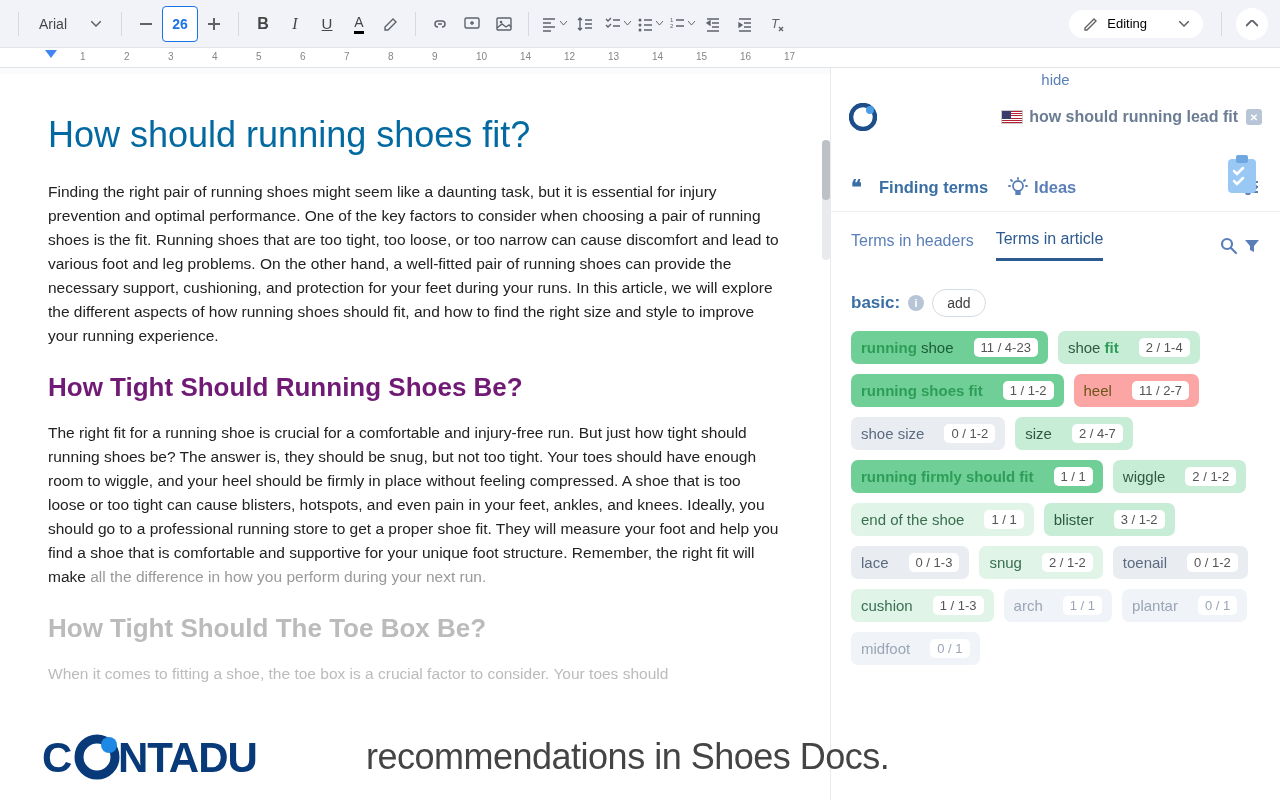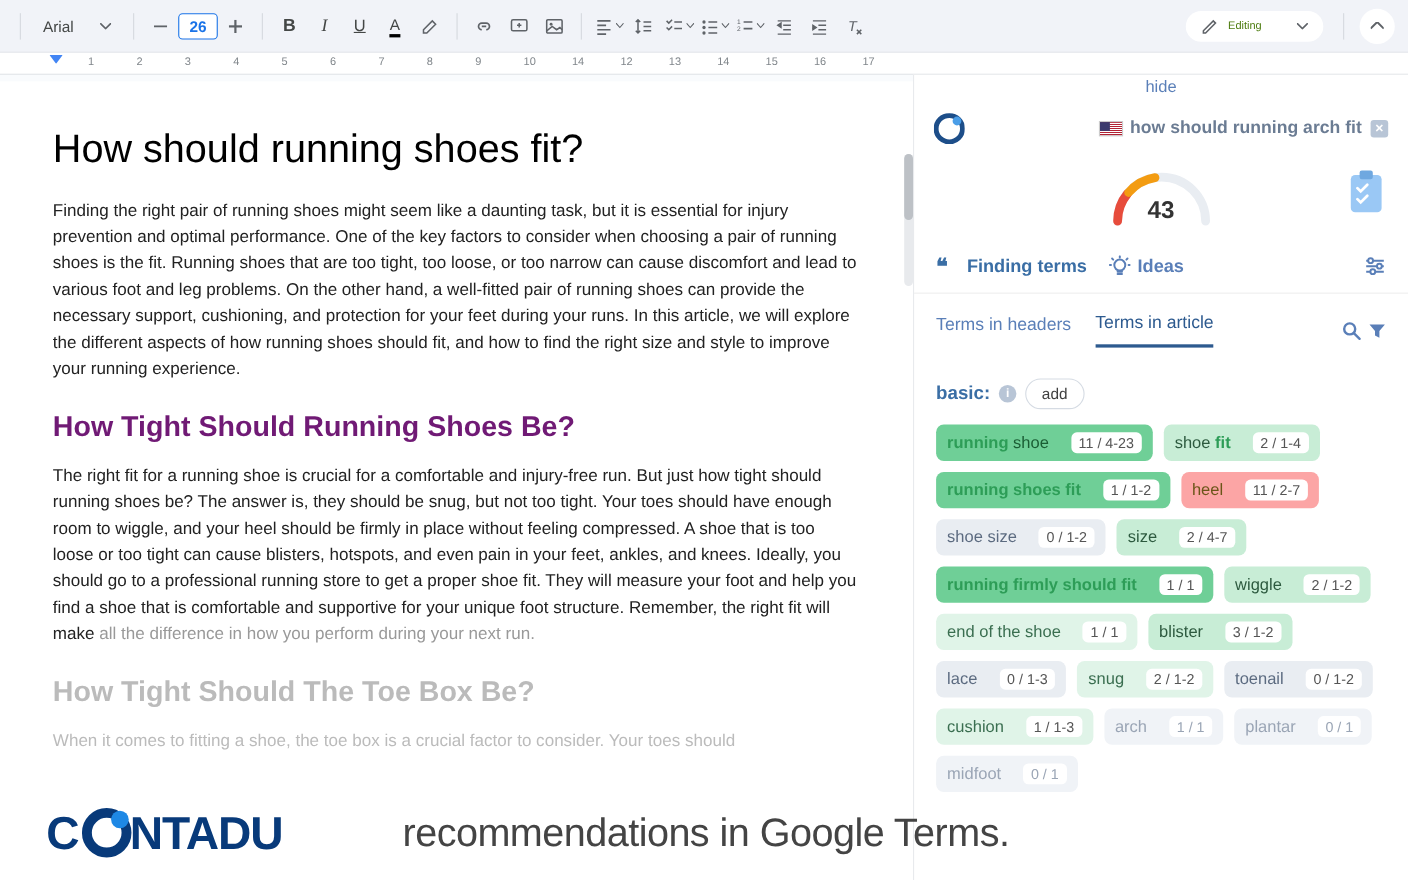--- a/index.html
+++ b/index.html
@@ -3,35 +3,35 @@
 <meta charset="utf-8">
 <style>
   * { box-sizing: border-box; margin: 0; padding: 0; }
   body { font-family: Arial, sans-serif; background: #f9fbfd; width: 1280px; height: 800px; overflow: hidden; position: relative; }
   
   .toolbar { height: 48px; background: #f1f3f8; border-bottom: 1px solid #e0e4e8; display: flex; align-items: center; padding: 0 12px; gap: 4px; }
   .toolbar-sep { width: 1px; height: 24px; background: #d5d9de; margin: 0 6px; }
   .tb-btn { width: 28px; height: 28px; display: flex; align-items: center; justify-content: center; border-radius: 4px; cursor: pointer; color: #444746; }
   .font-select { display: flex; align-items: center; height: 32px; padding: 0 10px; border-radius: 4px; cursor: pointer; gap: 24px; color: #444746; font-size: 14px; }
   .font-size-box { display: flex; align-items: center; gap: 2px; }
-  .font-size-input { width: 36px; height: 24px; border: 1.5px solid #1a73e8; border-radius: 4px; text-align: center; font-size: 14px; color: #1a73e8; background: #fff; font-weight: 600; }
-  .editing-mode { display: flex; align-items: center; gap: 8px; padding: 6px 14px; background: #fff; border-radius: 20px; cursor: pointer; color: #4d7c0f; font-size: 10px; margin-left: auto; }
+  .font-size-input { width: 36px; height: 36px; border: 1.5px solid #1a73e8; border-radius: 4px; text-align: center; font-size: 14px; color: #1a73e8; background: #fff; font-weight: 600; }
+  .editing-mode { display: flex; align-items: center; gap: 8px; padding: 6px 14px; background: #fff; border-radius: 20px; cursor: pointer; color: #000000; font-size: 13px; margin-left: auto; }
   .toolbar-right { display: flex; align-items: center; gap: 8px; margin-left: 8px; }
   .collapse-btn { width: 32px; height: 32px; display: flex; align-items: center; justify-content: center; border-radius: 16px; background: #fff; cursor: pointer; color: #444746; }
 
   .ruler { height: 20px; background: #fff; border-bottom: 1px solid #e0e4e8; position: relative; font-size: 10px; color: #80868b; overflow: hidden; }
   .ruler-mark { position: absolute; top: 3px; }
   .ruler-indent { position: absolute; top: 2px; left: 45px; width: 12px; height: 8px; }
 
   .main { display: flex; height: calc(100% - 68px); position: relative; }
   .doc-area { flex: 1; padding: 40px 48px 40px 48px; background: #fff; overflow-y: auto; margin: 6px 0 0 0; }
   .doc-scrollbar { width: 8px; background: #e8eaed; border-radius: 4px; position: absolute; right: 450px; top: 72px; height: 120px; }
   .doc-scrollbar-thumb { width: 8px; height: 60px; background: #bdc1c6; border-radius: 4px; }
   
-  .doc-title { font-size: 36px; font-weight: 400; color: #000000; margin-bottom: 24px; }
+  .doc-title { font-size: 36px; font-weight: 400; color: #0369a1; margin-bottom: 24px; }
   .doc-para { font-size: 15.5px; line-height: 1.55; color: #222; margin-bottom: 24px; }
   .doc-h2 { font-size: 26px; font-weight: 700; color: #701a75; margin-bottom: 18px; margin-top: 8px; }
   .doc-faded .doc-h2 { color: #bbb; }
   .doc-faded .doc-para { color: #bbb; }
   .para-fade-end { color: #999; }
 
   .panel { width: 450px; background: #fff; border-left: 1px solid #e8eaed; display: flex; flex-direction: column; font-family: -apple-system, 'Segoe UI', sans-serif; }
   .hide-link { text-align: center; padding: 3px 0; color: #5a7fb8; font-size: 15px; cursor: pointer; }
   .panel-header { display: flex; align-items: center; padding: 12px 18px; gap: 12px; }
   .panel-logo { width: 28px; height: 28px; }
@@ -264,34 +264,26 @@
 
   <div class="panel">
     <div class="hide-link">hide</div>
     <div class="panel-header">
       <svg class="panel-logo" viewBox="0 0 28 28">
           <circle cx="14" cy="14" r="12" fill="none" stroke="#1d4e89" stroke-width="4.5"></circle>
           <circle cx="21" cy="7" r="4" fill="#4a9ee8"></circle>
         </svg>
       <div class="panel-keyword">
         <span class="flag"></span>
-        <span>how should running arch fit</span>
+        <span>how should running lead fit</span>
         <span class="close-tag">✕</span>
       </div>
     </div>
 
     <div class="score-row">
-      <div class="gauge">
-        <svg width="100" height="55" viewBox="0 0 100 55">
-          <path d="M 10 50 A 40 40 0 0 1 90 50" fill="none" stroke="#e9edf2" stroke-width="8" stroke-linecap="round"></path>
-          <path d="M 10 50 A 40 40 0 0 1 19 25" fill="none" stroke="#e74c3c" stroke-width="8" stroke-linecap="round"></path>
-          <path d="M 20 24 A 40 40 0 0 1 44 10.5" fill="none" stroke="#f39c12" stroke-width="8" stroke-linecap="round"></path>
-        </svg>
-        <div class="gauge-score">43</div>
-      </div>
       <svg class="clipboard-icon" viewBox="0 0 36 42">
         <rect x="4" y="6" width="28" height="34" rx="4" fill="#9ac8f5"></rect>
         <rect x="12" y="2" width="12" height="8" rx="2" fill="#6fa8e0"></rect>
         <path d="M10 18 l3 3 l6-6 M10 28 l3 3 l6-6" fill="none" stroke="#fff" stroke-width="2.5" stroke-linecap="round"></path>
       </svg>
     </div>
 
     <div class="panel-tabs">
       <div class="panel-tab">
         <svg width="22" height="18">
@@ -410,14 +402,14 @@
   </div>
 </div>
 
 <div class="overlay">
   <svg class="logo-contadu" width="310" height="46" viewBox="0 0 310 46">
     <text x="0" y="38" font-family="Arial Black, Arial" font-weight="900" font-size="42" fill="#083a7a" letter-spacing="-1">C</text>
     <circle cx="55" cy="23" r="18" fill="none" stroke="#083a7a" stroke-width="9"></circle>
     <circle cx="67" cy="11" r="8" fill="#1e88e5"></circle>
     <text x="76" y="38" font-family="Arial Black, Arial" font-weight="900" font-size="42" fill="#083a7a" letter-spacing="-1">NTADU</text>
   </svg>
-  <span class="overlay-text">recommendations in Google Terms.</span>
+  <span class="overlay-text">recommendations in Shoes Docs.</span>
 </div>
 
 </body></html>

